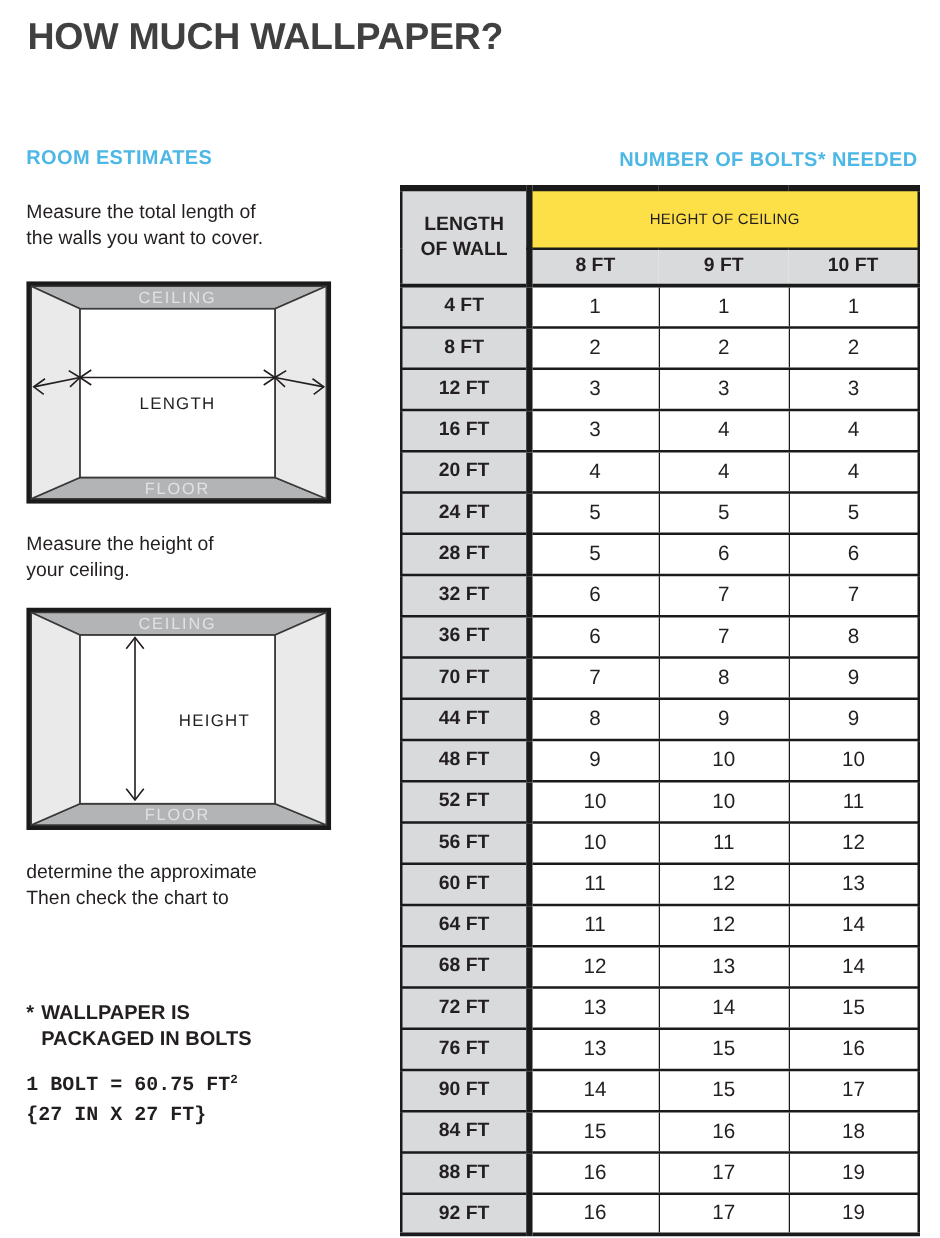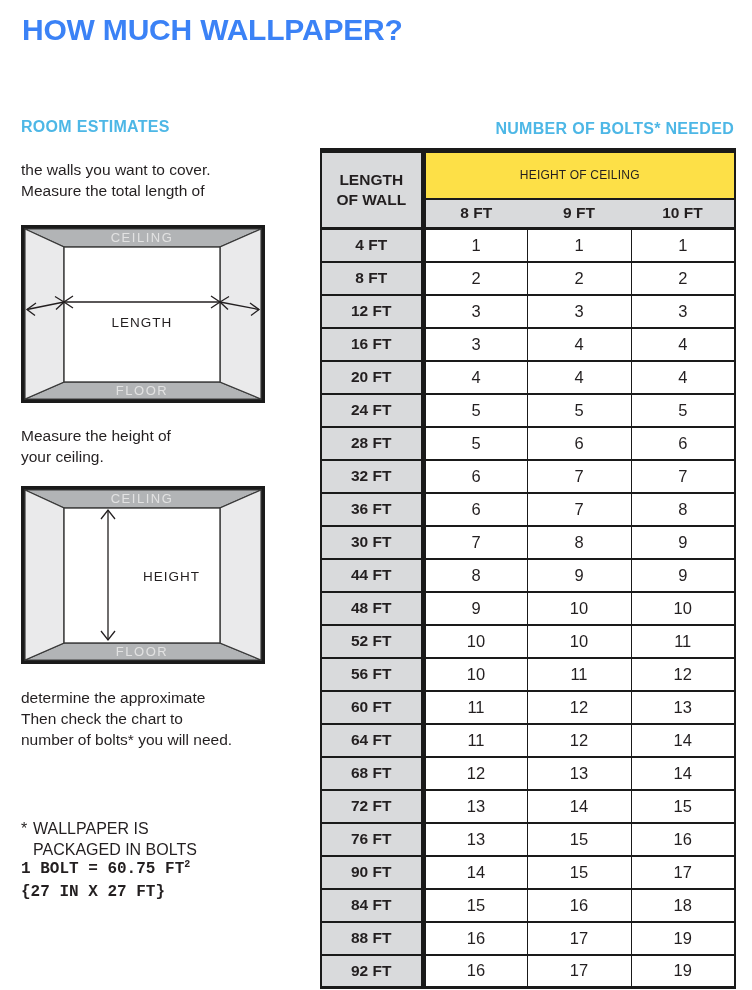--- a/index.html
+++ b/index.html
@@ -3,43 +3,43 @@
 <meta charset="utf-8">
 <style>
   * { margin: 0; padding: 0; box-sizing: border-box; }
   html, body { width: 752px; height: 990px; background: #ffffff; overflow: hidden; }
   body { position: relative; font-family: "Liberation Sans", sans-serif; color: #231f20; }
 
   .abs { position: absolute; }
 
   .page-title {
     left: 22px; top: 13px;
-    font-size: 30px; font-weight: bold; color: #3b82f6;
+    font-size: 30px; font-weight: bold; color: #404040;
     letter-spacing: -0.2px; white-space: nowrap;
   }
   .section-heading {
     font-size: 16px; font-weight: bold; color: #4db7e6;
     letter-spacing: 0.3px; white-space: nowrap;
   }
   #room-estimates-heading { left: 21px; top: 118px; }
   #table-heading { left: 320px; top: 120px; width: 414px; text-align: right; }
 
   .body-text {
     font-size: 15.5px; line-height: 21px; color: #231f20;
   }
   #para1 { left: 21px; top: 159px; }
   #para2 { left: 21px; top: 425px; }
   #para3 { left: 21px; top: 687px; }
 
   #diagram1 { left: 21px; top: 225px; }
   #diagram2 { left: 21px; top: 486px; }
 
   .footnote {
-    left: 21px; top: 818px;
-    font-size: 16px; font-weight: normal; line-height: 21px;
+    left: 21px; top: 800px;
+    font-size: 16px; font-weight: bold; line-height: 21px;
   }
   .footnote .star { display: inline-block; width: 12px; }
   .footnote .fn-line2 { margin-left: 12px; }
 
   .bolt-info { font-size: 16px; font-weight: bold; white-space: nowrap; font-family: Liberation Mono, monospace; }
   #bolt-eq { left: 21px; top: 859px; }
   #bolt-eq sup { font-size: 10px; vertical-align: super; }
   #bolt-dims { left: 21px; top: 883px; }
 
   
@@ -102,22 +102,22 @@
   .diag-dim-label  { fill: #231f20; font-size: 13.5px; letter-spacing: 1px; font-family: "Liberation Sans", sans-serif; }
 </style>
 </head>
 <body>
 
 <h1 class="abs page-title">HOW MUCH WALLPAPER?</h1>
 
 <div class="abs section-heading" id="room-estimates-heading">ROOM ESTIMATES</div>
 
 <div class="abs body-text" id="para1">
+  <div>Measure the total length of</div>
   <div>the walls you want to cover.</div>
-  <div>Measure the total length of</div>
 </div>
 
 <svg class="abs" id="diagram1" width="244" height="178" viewBox="0 0 244 178">
   <rect x="2" y="2" width="240" height="174" fill="#ffffff" stroke="#1a1a1a" stroke-width="4"></rect>
   <polygon points="4,4 240,4 199,22 43,22" fill="#b2b4b6" stroke="#3a3a3a" stroke-width="1.2"></polygon>
   <polygon points="4,174 240,174 199,157 43,157" fill="#b2b4b6" stroke="#3a3a3a" stroke-width="1.2"></polygon>
   <polygon points="4,4 43,22 43,157 4,174" fill="#eaeaeb" stroke="#3a3a3a" stroke-width="1.2"></polygon>
   <polygon points="240,4 199,22 199,157 240,174" fill="#eaeaeb" stroke="#3a3a3a" stroke-width="1.2"></polygon>
   <rect x="43" y="22" width="156" height="135" fill="#ffffff" stroke="#3a3a3a" stroke-width="1.4"></rect>
   <text x="121" y="17" text-anchor="middle" class="diag-band-label">CEILING</text>
@@ -156,21 +156,20 @@
     <line x1="87" y1="24" x2="87" y2="154"></line>
     <polyline points="80,33 87,24 94,33"></polyline>
     <polyline points="80,145 87,154 94,145"></polyline>
   </g>
   <text x="122" y="95" text-anchor="start" class="diag-dim-label">HEIGHT</text>
 </svg>
 
 <div class="abs body-text" id="para3">
   <div>determine the approximate</div>
   <div>Then check the chart to</div>
-  <div>number of bolts* you will need.</div>
 </div>
 
 <div class="abs footnote">
   <div>
     <span class="star">*</span><span>WALLPAPER IS</span>
   </div>
   <div class="fn-line2">PACKAGED IN BOLTS</div>
 </div>
 
 <div class="abs bolt-info" id="bolt-eq">
@@ -251,21 +250,21 @@
           <td class="value-cell">7</td>
           <td class="value-cell">7</td>
         </tr>
         <tr>
           <th class="row-label">36 FT</th>
           <td class="value-cell">6</td>
           <td class="value-cell">7</td>
           <td class="value-cell">8</td>
         </tr>
         <tr>
-          <th class="row-label">30 FT</th>
+          <th class="row-label">70 FT</th>
           <td class="value-cell">7</td>
           <td class="value-cell">8</td>
           <td class="value-cell">9</td>
         </tr>
         <tr>
           <th class="row-label">44 FT</th>
           <td class="value-cell">8</td>
           <td class="value-cell">9</td>
           <td class="value-cell">9</td>
         </tr>

